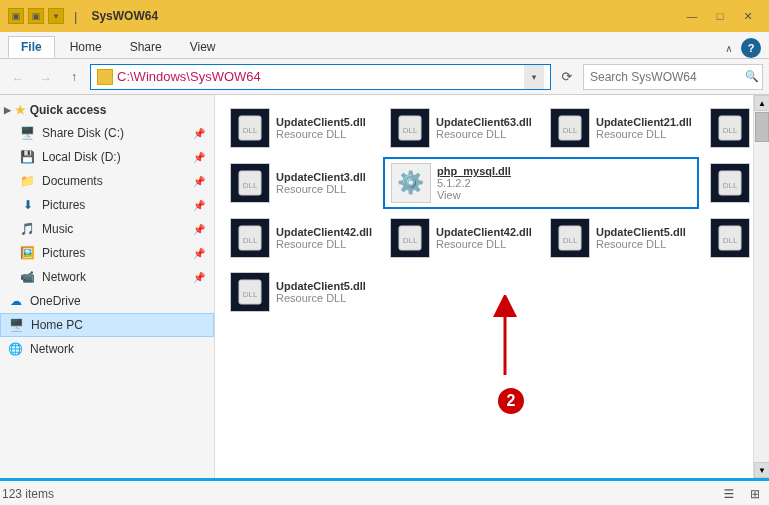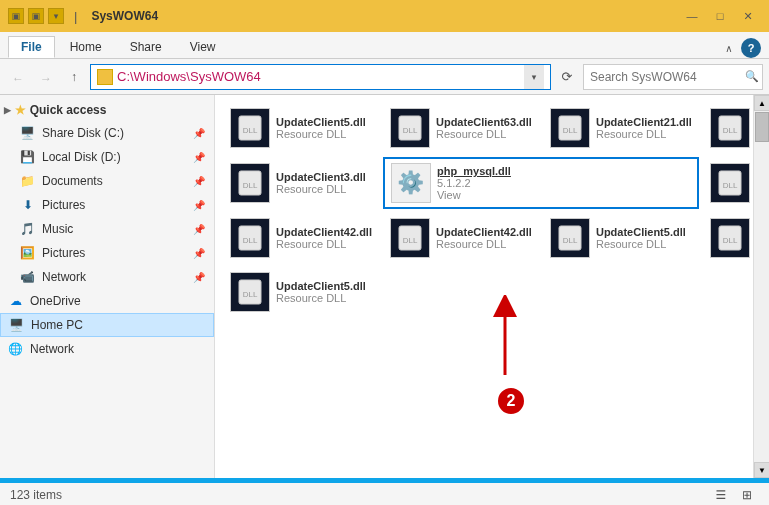--- a/index.html
+++ b/index.html
@@ -351,24 +351,24 @@
       height: 30px;
       background: #c0c0c0;
       margin: 1px;
       border: 1px solid #aaa;
     }
 
     
     .status-bar {
       height: 28px;
       background: #f5f5f5;
-      border-top: 5px solid #0ea5e9;
-      display: flex;
-      align-items: center;
-      padding: 0 10px;
+      border-top: 3px solid #0ea5e9;
+      display: flex;
+      align-items: center;
+      padding: 0 2px;
       font-size: 12px;
       color: #555;
     }
     .status-right {
       margin-left: auto;
       display: flex;
       gap: 2px;
     }
     .view-btn {
       width: 24px;

